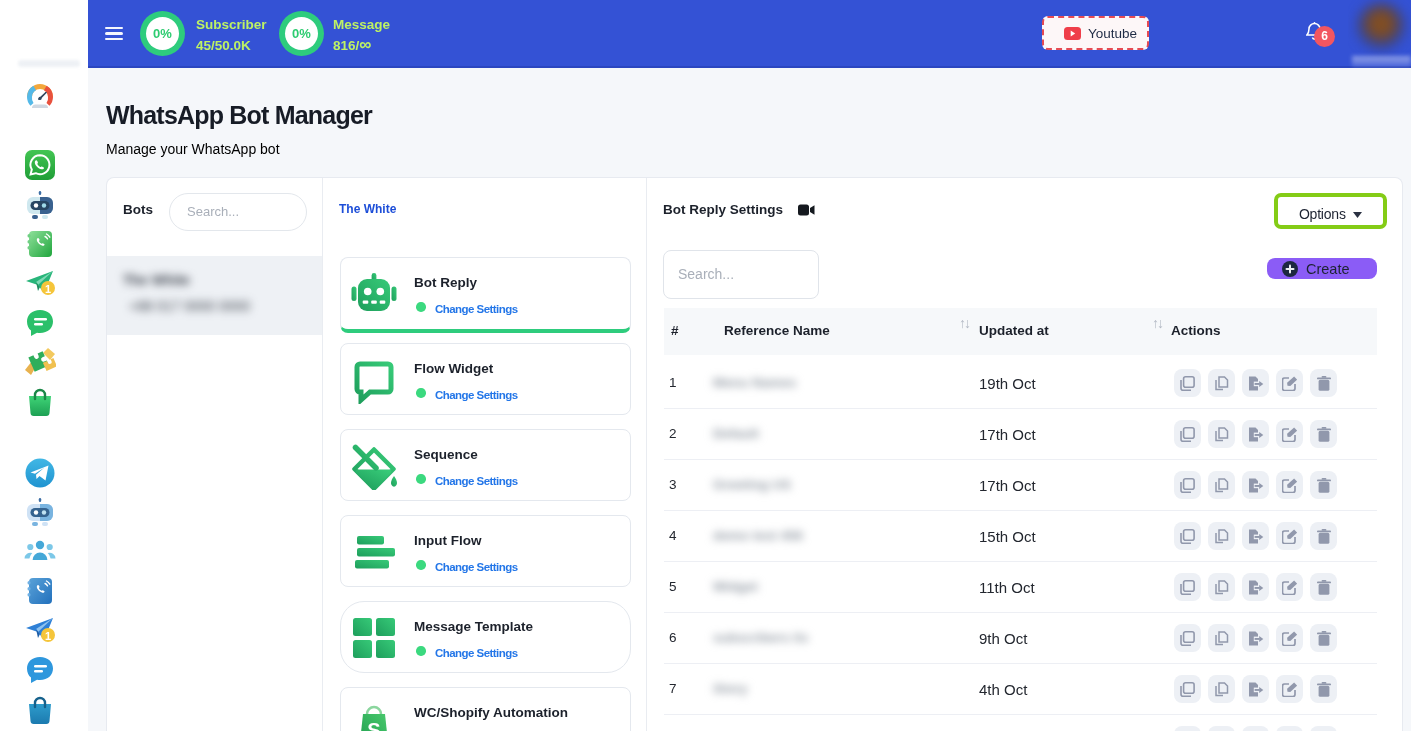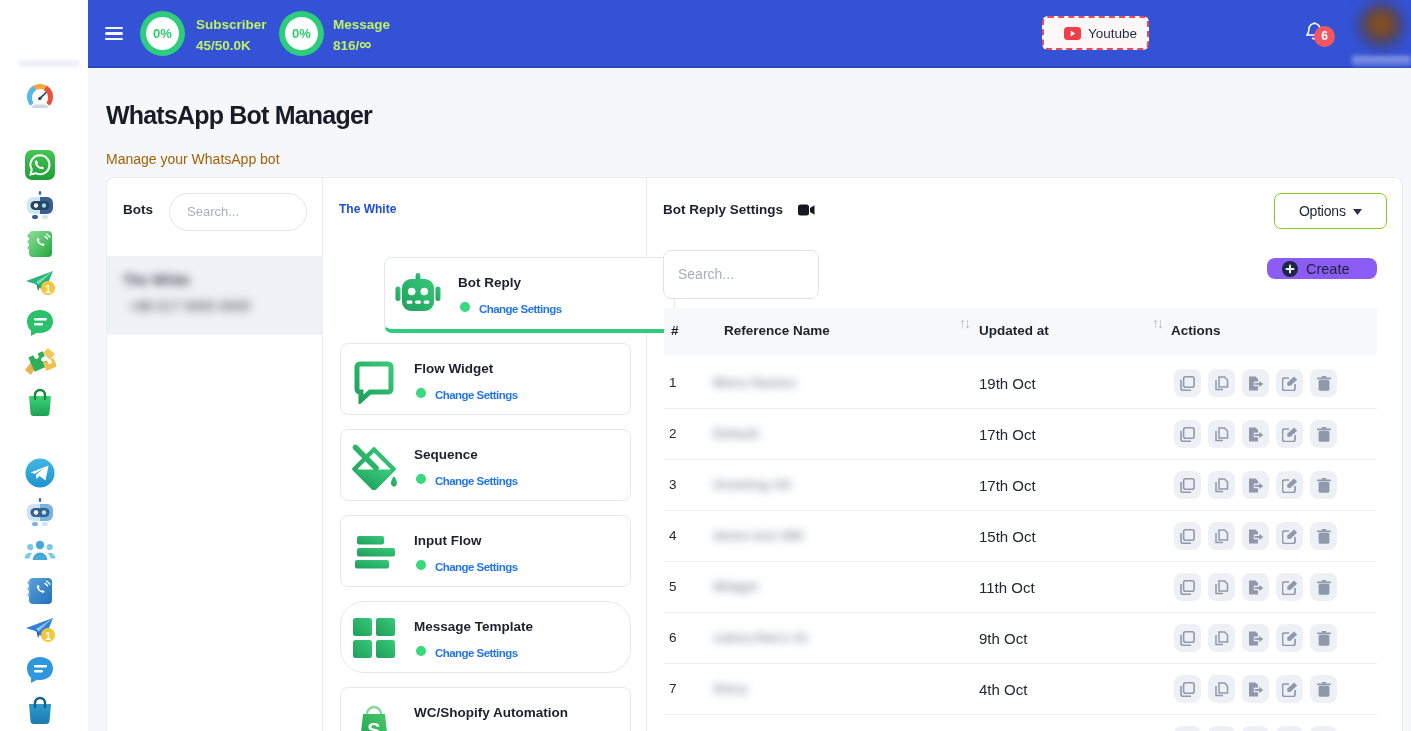--- a/index.html
+++ b/index.html
@@ -16,44 +16,44 @@
 .burger { position:absolute; left:17px; top:27px; width:18px; }
 .burger div { height:2.3px; background:rgba(255,255,255,.95); border-radius:2px; margin-bottom:3.2px; }
 .ring { position:absolute; top:11px; width:45px; height:45px; border-radius:50%; background:#2ecc7d; }
 .ring .in { position:absolute; left:6px; top:6px; width:33px; height:33px; border-radius:50%; background:#fff; color:#2ecc71; font-weight:bold; font-size:13px; display:flex; align-items:center; justify-content:center; }
 .stat { position:absolute; top:14px; color:#bef264; font-weight:bold; font-size:13.5px; line-height:21px; }
 .nav-btn { position:absolute; top:16px; height:34px; background:#fdf7f8; border-radius:6px; display:flex; align-items:center; font-size:13.5px; color:#1f2b45; }
 .avatar-wrap { position:absolute; left:1260px; top:0px; width:63px; height:68px; overflow:hidden; }
 
 
 .page-title { position:absolute; left:106px; top:101px; font-size:25px; font-weight:bold; color:#171c26; letter-spacing:-0.8px; }
-.page-sub { position:absolute; left:106px; top:141px; font-size:14px; color:#a16207;margin-top:10px; }
+.page-sub { position:absolute; left:106px; top:141px; font-size:14px; color:#000000; }
 
 .card { position:absolute; left:106px; top:177px; width:1297px; height:600px; background:#fff; border:1px solid #e7eaf0; border-radius:8px 8px 0 0; border-bottom:none; }
 
 
 .col-left { position:absolute; left:0; top:0; width:216px; height:600px; border-right:1px solid #e9ecf1; }
 .col-mid { position:absolute; left:216px; top:0; width:324px; height:600px; border-right:1px solid #e9ecf1; }
 .col-right { position:absolute; left:540px; top:0; width:756px; height:600px; }
 
 .bots-h { position:absolute; left:16px; top:24px; font-size:13.5px; font-weight:bold; color:#1c212b; }
 .bots-search { position:absolute; left:62px; top:15px; width:138px; height:38px; border:1px solid #e3e7ec; border-radius:19px; font-size:13px; color:#a9afb9; line-height:36px; padding-left:17px; background:#fff; }
 .bot-item { position:absolute; left:0; top:78px; width:215px; height:79px; background:#eef1f5; }
 .blur-t { filter:blur(4px); color:#3d434d; font-weight:bold; white-space:nowrap; }
 
 .mid-title { position:absolute; left:16px; top:24px; font-size:12px; font-weight:bold; color:#1d4ed8;text-align:right; }
 .mcard { position:absolute; left:17px; width:291px; height:72px; border:1px solid #e4e8ee; border-radius:8px; background:#fff; }
-.mcard.active { height:76px; border-bottom:4px solid #2ecc7d; border-radius:8px;margin-left:44px; }
+.mcard.active { height:76px; border-bottom:4px solid #2ecc7d; border-radius:8px; }
 .mcard .mi { position:absolute; left:9px; top:12px; width:48px; height:48px; }
 .mcard .mt { position:absolute; left:73px; top:17px; font-size:13.5px; font-weight:bold; color:#1c212b; }
 .mcard .dot { position:absolute; left:75px; top:44px; width:9.5px; height:9.5px; border-radius:50%; background:#3bd97f; }
 .mcard .ms-t { position:absolute; left:94px; top:44.5px; font-size:11.5px; letter-spacing:-0.55px; font-weight:bold; color:#2376e8; }
 
 .brs-title { position:absolute; left:16px; top:23.5px; font-size:13.5px; font-weight:bold; color:#1c212b; }
-.options { position:absolute; left:627px; top:15px; width:113px; height:36px; border:1px solid #84cc16; border-radius:7px; background:#fff; font-size:14px; letter-spacing:-0.2px; color:#1d2332; text-align:center; line-height:34px; }
+.options { position:absolute; left:627px; top:15px; width:113px; height:36px; border:4px solid #84cc16; border-radius:7px; background:#fff; font-size:14px; letter-spacing:-0.2px; color:#1d2332; text-align:center; line-height:34px; }
 .search2 { position:absolute; left:16px; top:72px; width:156px; height:49px; border:1px solid #e0e4ea; border-radius:8px; background:#fff; font-size:14px; color:#a9afb9; line-height:47px; padding-left:14px; }
 .create { position:absolute; left:620px; top:80px; width:110px; height:21px; background:#8b5cf6; border-radius:8px; font-size:14.5px; color:#1d2332; display:flex; align-items:center; justify-content:flex-start; padding-left:15px; gap:8px; }
 .thead { position:absolute; left:17px; top:130px; width:713px; height:47px; background:#f6f8fa; }
 .th { position:absolute; top:15px; font-size:13.5px; font-weight:bold; color:#1c212b; }
 .sorts { position:absolute; top:7px; font-size:14px; color:#b3b9c4; letter-spacing:-2px; }
 .row { position:absolute; left:17px; width:713px; height:51px; border-bottom:1px solid #edeff4; }
 .row .num { position:absolute; left:5px; top:16.5px; font-size:13.5px; color:#23272f; }
 .row .nm { position:absolute; left:49px; top:17px; }
 .row .dt { position:absolute; left:315px; top:16.5px; font-size:15px; color:#23272f; }
 .acts { position:absolute; left:510px; top:11px; display:flex; gap:7px; }

